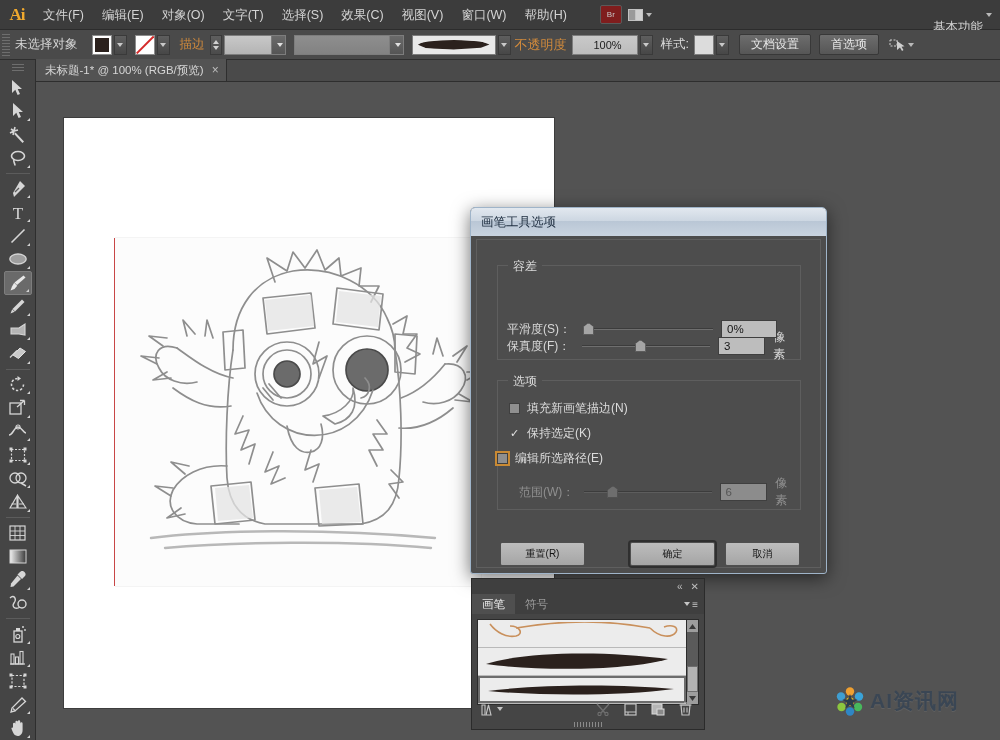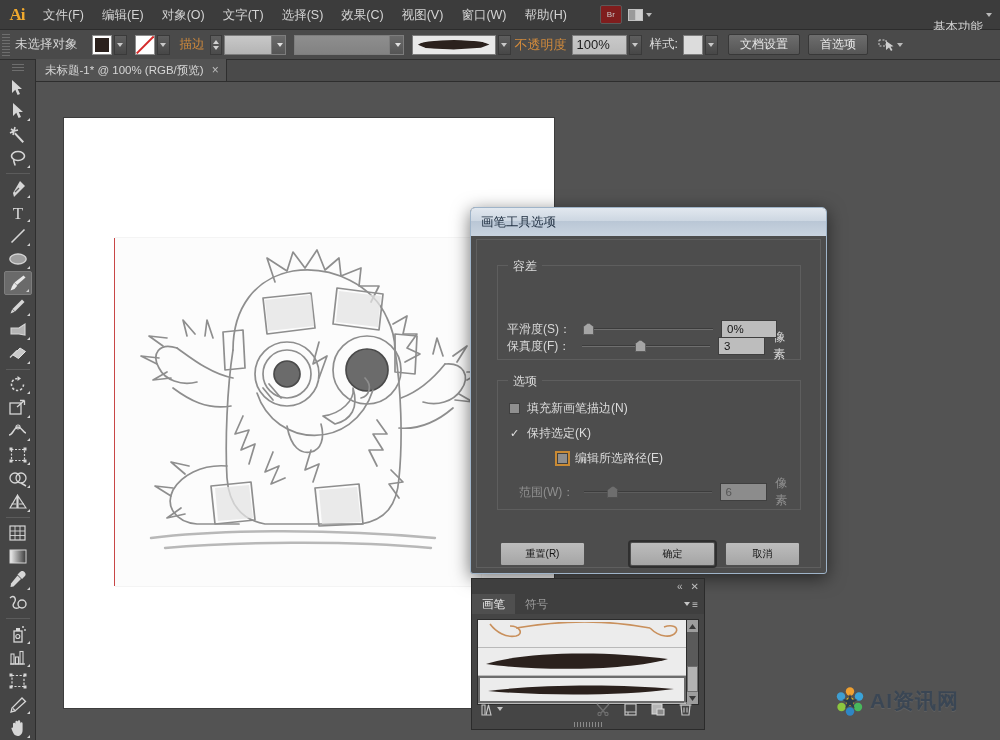--- a/index.html
+++ b/index.html
@@ -92,22 +92,22 @@
     width:84px;height:20px;background:#e9e9e9;border:1px solid #7d7d7d;
     display:flex;align-items:center;justify-content:center;
   }
   .brush-preview .stroke-shape{
     width:72px;height:10px;background:#2b211d;
     border-radius:50% / 50%;
     clip-path: polygon(0% 50%, 12% 12%, 50% 0%, 88% 18%, 100% 50%, 88% 82%, 50% 100%, 12% 88%);
   }
   .opacity-word{ color:#d08a3c; font-size:13px; margin:0 5px 0 4px;}
   .opacity-field{
-    width:55px;height:20px;background:linear-gradient(#c9c9c9,#bcbcbc);border:1px solid #7d7d7d;
-    color:#1c1c1c;font-size:13px;display:flex;align-items:center;padding-left:4px;
+    width:66px;height:20px;background:linear-gradient(#c9c9c9,#bcbcbc);border:1px solid #7d7d7d;
+    color:#1c1c1c;font-size:11px;display:flex;align-items:center;padding-left:21px;
   }
   .cb-plain-label{color:#dcdcdc;font-size:12.5px;margin:0 5px 0 8px;}
   .style-swatch{width:20px;height:20px;border:1px solid #7d7d7d;background:#dcdcdc;}
   .cb-button{
     height:21px;padding:0 11px;background:linear-gradient(#6d6d6d,#565656);
     border:1px solid #383838;border-radius:2px;color:#e8e8e8;font-size:12px;
     display:flex;align-items:center;white-space:nowrap;
   }
 
   
@@ -676,21 +676,21 @@
         <span class="chk-label">填充新画笔描边(N)</span>
       </div>
 
       <div class="chk-row" style="left:32px;top:185px;">
         <span class="chkbox checked">
           <span class="chkmark">✓</span>
         </span>
         <span class="chk-label">保持选定(K)</span>
       </div>
 
-      <div class="chk-row" style="left:32px;top:210px;padding-left:48px;">
+      <div class="chk-row" style="left:20px;top:210px;">
         <span class="chkbox focus"></span>
         <span class="chk-label">编辑所选路径(E)</span>
       </div>
 
       <div class="row" style="left:42px;top:235px;width:280px;">
         <span class="fld-label dim" style="width:66px">范围(W)：</span>
         <span class="slider dim" style="width:128px">
           <span class="track"></span>
           <span class="thumb" style="left:23px"></span>
         </span>

